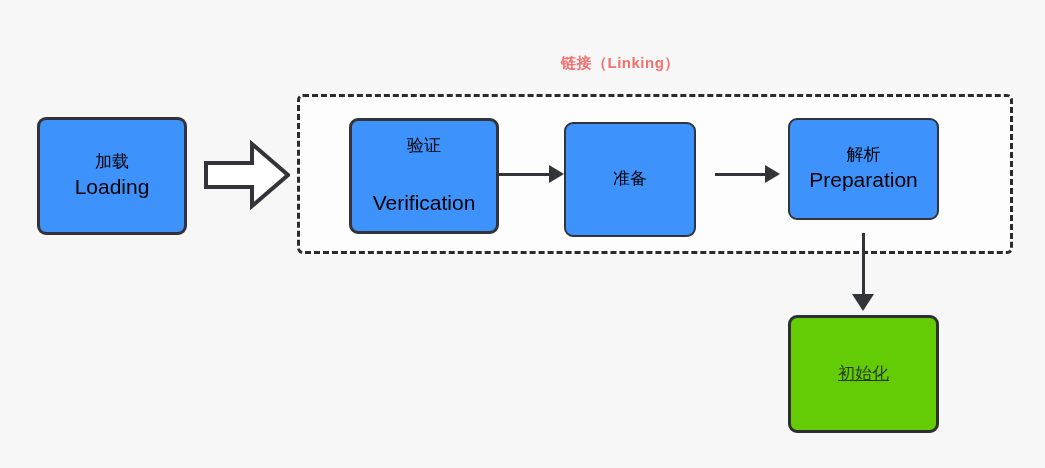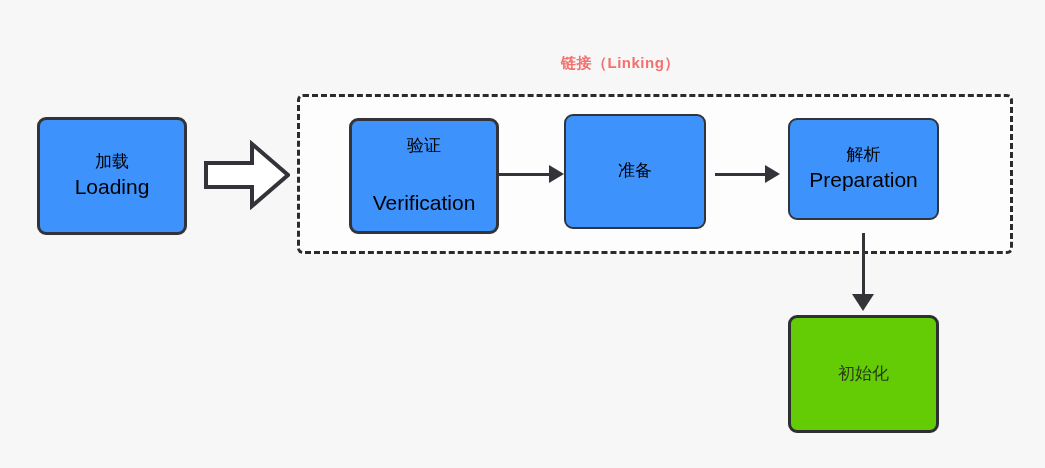--- a/index.html
+++ b/index.html
@@ -58,20 +58,21 @@
     background: #3d92fc;
     border: 2px solid #33343a;
   }
   .node.blue.thick {
     border-width: 3px;
   }
   .node.green {
     background: #63cc04;
     border: 3px solid #2e2f33;
     color: #2c3a18;
+    text-decoration: underline;
   }
 
   
   .conn-line {
     position: absolute;
     background: #33343a;
   }
   .arrow-head-right {
     position: absolute;
     width: 0;
@@ -115,21 +116,21 @@
   </div>
 
   <div class="node blue thick" style="left:349px; top:118px; width:150px; height:116px;gap:32px;">
     <span class="cn">验证</span>
     <span class="en">Verification</span>
   </div>
 
   <div class="conn-line" style="left:499px; top:173px; width:53px; height:3px;"></div>
   <div class="arrow-head-right" style="left:549px; top:165px;"></div>
 
-  <div class="node blue" style="left:564px; top:114px; width:142px; height:115px;">
+  <div class="node blue" style="left:564px; top:122px; width:132px; height:115px;">
     <span class="cn">准备</span>
   </div>
 
   <div class="conn-line" style="left:715px; top:173px; width:53px; height:3px;"></div>
   <div class="arrow-head-right" style="left:765px; top:165px;"></div>
 
   <div class="node blue" style="left:788px; top:118px; width:151px; height:102px;">
     <span class="cn">解析</span>
     <span class="en">Preparation</span>
   </div>

